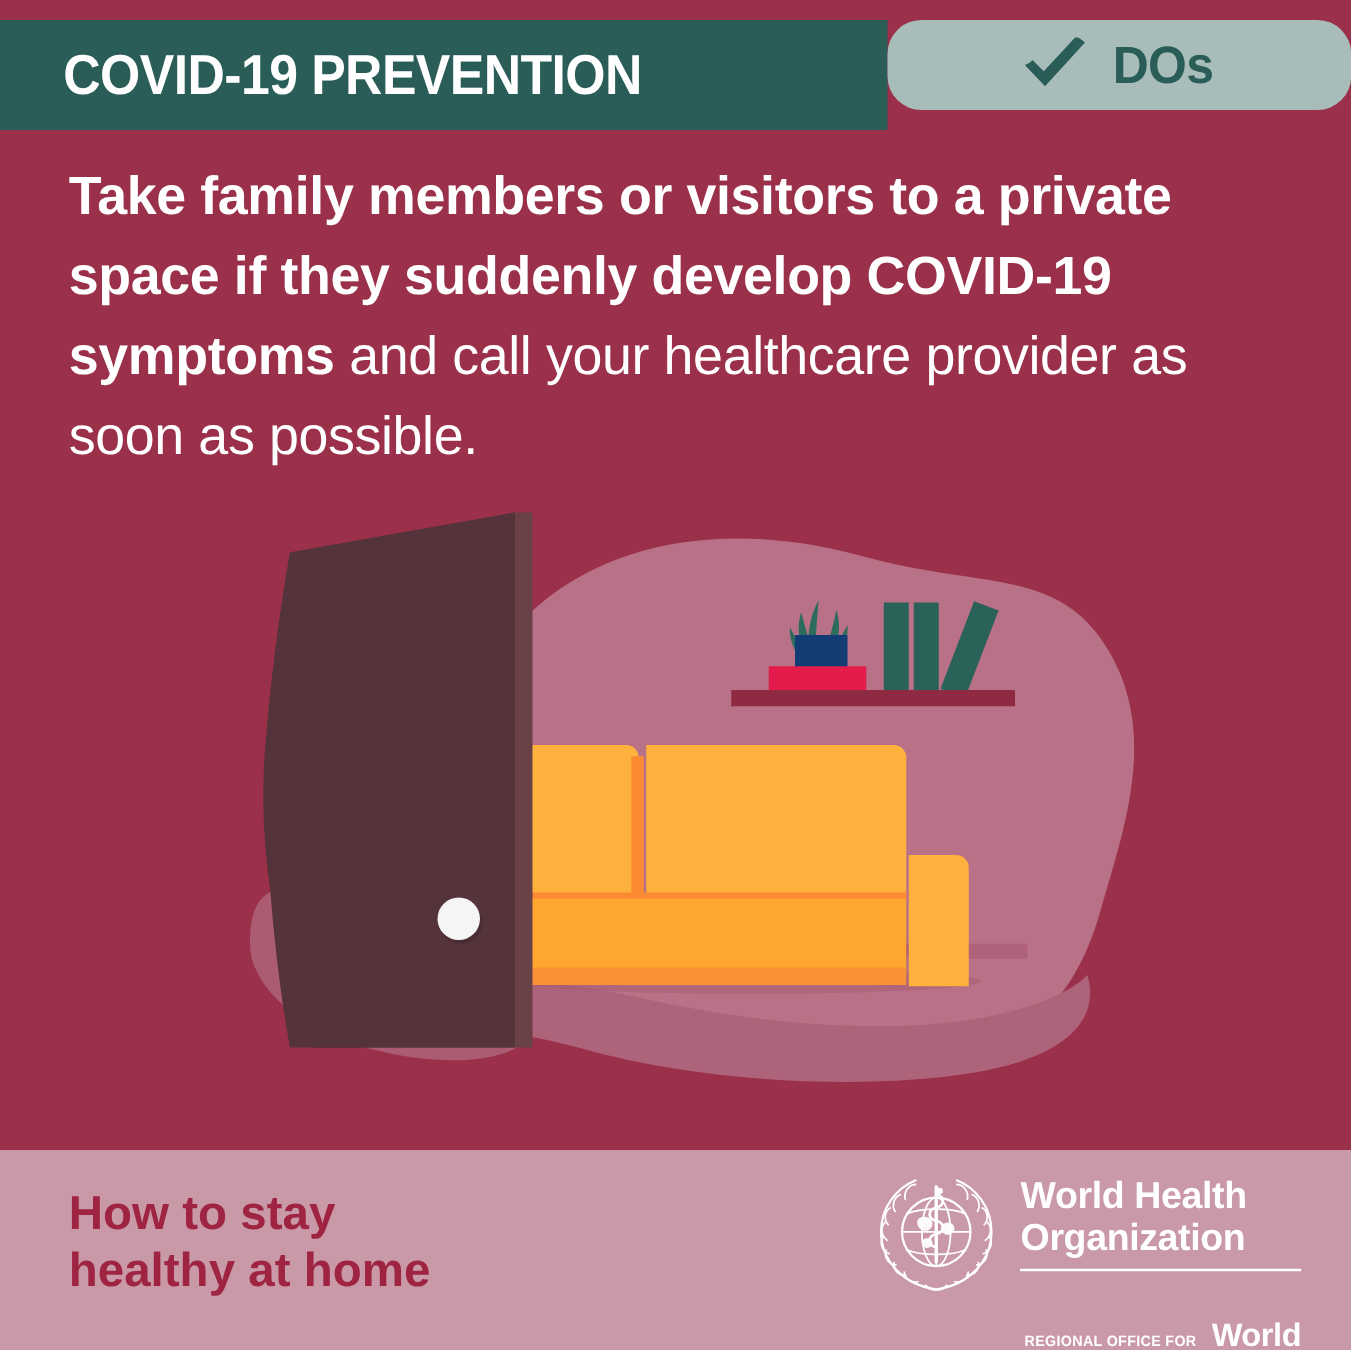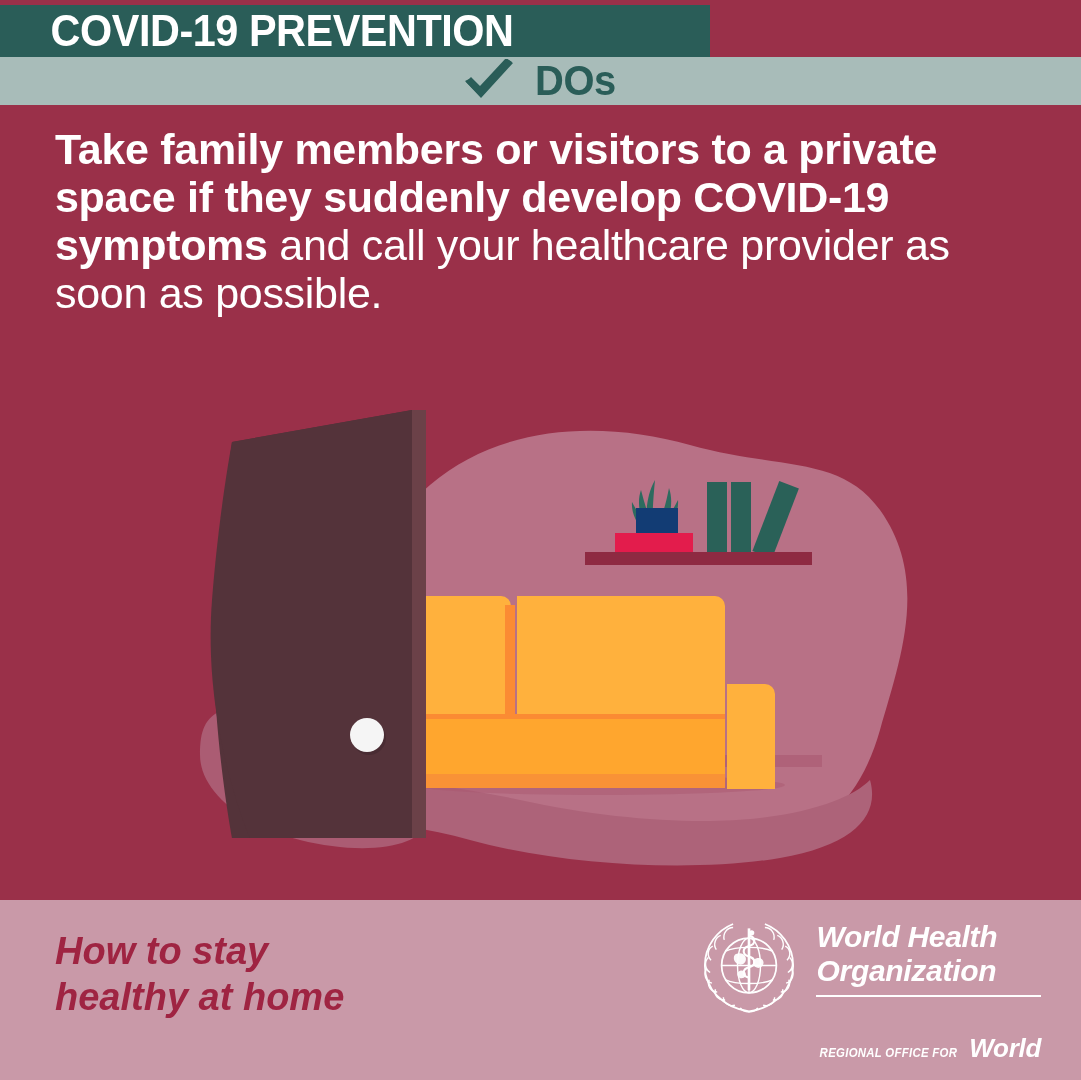--- a/index.html
+++ b/index.html
@@ -11,81 +11,80 @@
     overflow:hidden;
   }
   #poster {
     position:relative;
     width:1081px; height:1080px;
     background:#9a3049;
   }
 
   
   #header {
-    position:absolute; left:0; top:5px;
+    position:absolute; left:0; top:16px;
     width:1081px; height:88px;
     display:flex;
-    flex-direction:column;
   }
   #header-title-bar {
     width:710px; height:88px;
     background:#2a5d58;
     display:flex; align-items:center;
   }
   #header-title {
     color:#ffffff;
     font-family:"Liberation Sans", sans-serif;
     font-weight:bold;
     font-size:45px;
     letter-spacing:-0.5px;
     padding-left:55px;
     transform:scaleX(0.92);
     transform-origin:left center;
     white-space:nowrap;
   }
   #header-badge {
-    flex:1; height:92px;
+    flex:1; height:72px;
     background:#a8bcb9;
     display:flex; align-items:center; justify-content:center;
     gap:18px;
+    border-radius:27px;
   }
   #check-icon { display:block; }
   #header-badge-label {
     color:#2a5d58;
     font-weight:bold;
     font-size:42px;
     letter-spacing:-0.5px;
     transform:scaleX(0.95);
   }
 
   
   #headline {
     position:absolute; left:55px; top:125px;
     width:900px;
     color:#ffffff;
     font-size:43px;
-    line-height:48px;
+    line-height:64px;
     letter-spacing:-0.3px;
   }
   #headline .strong { font-weight:bold; }
   #headline .light  { font-weight:normal; }
 
   
   #illustration {
     position:absolute; left:0; top:400px;
     width:1081px; height:520px;
   }
   #illustration svg { display:block; }
 
   
   #footer {
     position:absolute; left:0; bottom:0;
-    width:1081px; height:180px;
+    width:1081px; height:160px;
     background:#c999a8;
-    font-style:italic;
   }
   #footer-tagline {
     position:absolute; left:55px; top:28px;
     color:#9f2442;
     font-weight:bold;
     font-size:38px;
     line-height:46px;
     white-space:pre-line;
   }
   #who-logo {

